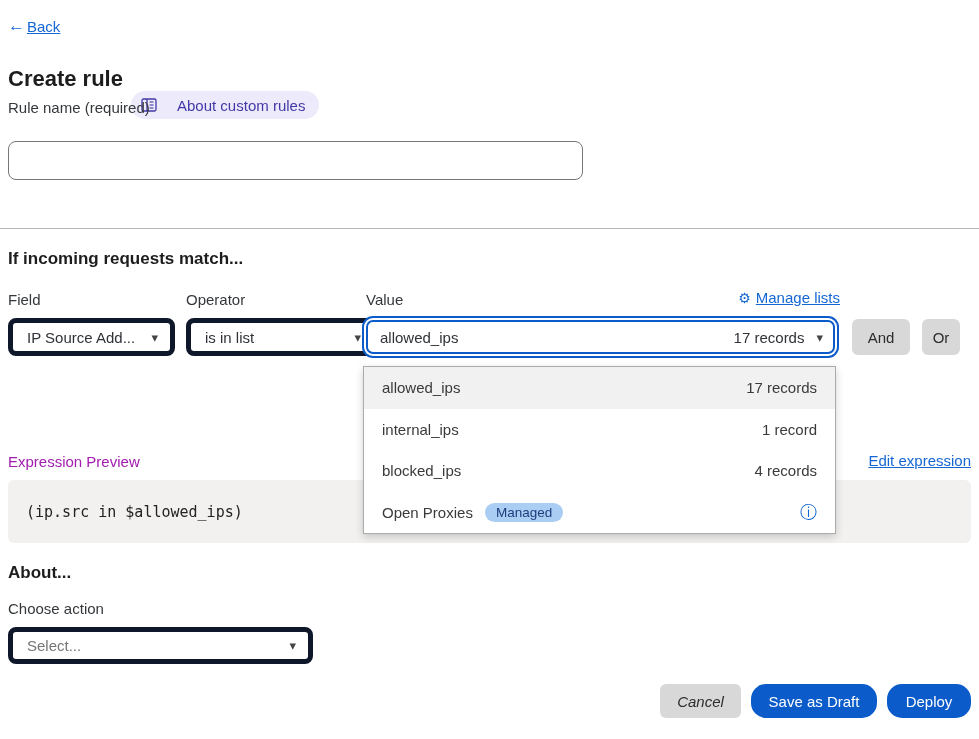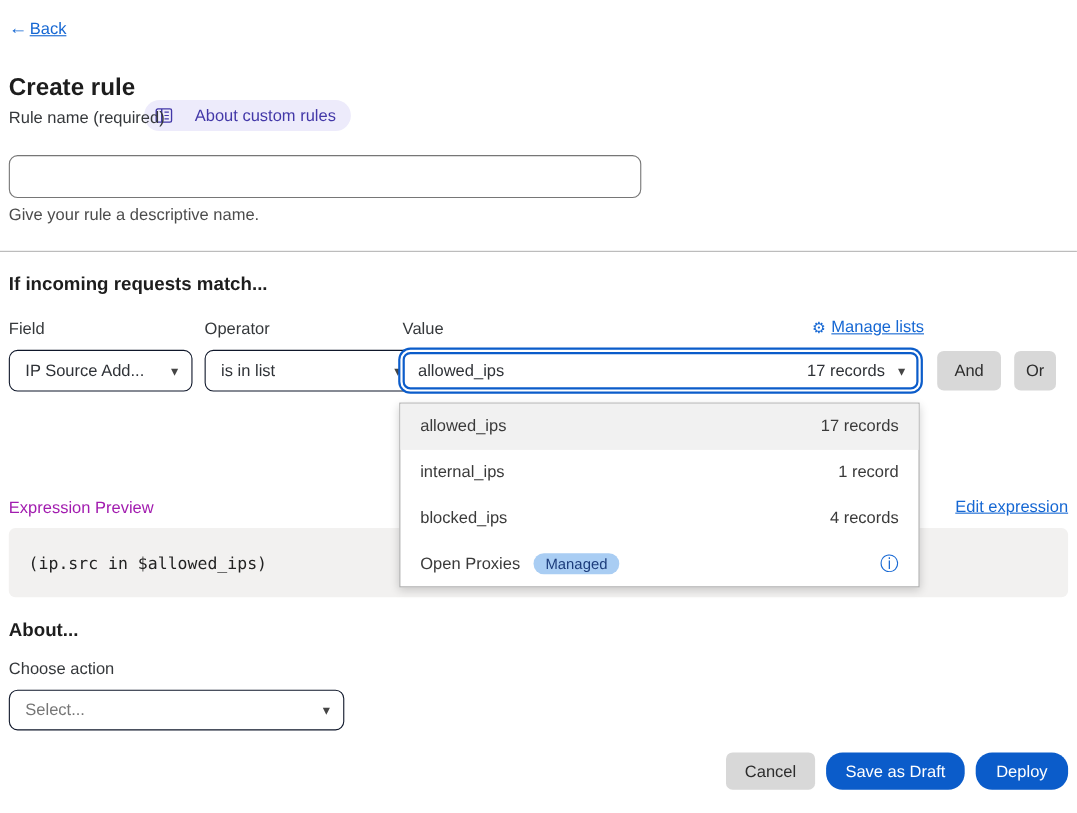--- a/index.html
+++ b/index.html
@@ -37,21 +37,21 @@
   .match-heading { left:8px; top:249px; }
 
   .col-label-field { left:8px; top:291px; }
   .col-label-operator { left:186px; top:291px; }
   .col-label-value { left:366px; top:291px; }
 
   .manage-lists { top:289px; right:139px; }
   .gear { font-size:14px; color:#1567d3; text-decoration:none; }
 
   .select { display:flex; align-items:center; justify-content:space-between;
-            border:1px solid #0f172a; border-radius:8px; background:#fff;
+            border:5px solid #0f172a; border-radius:8px; background:#fff;
             padding:0 12px 0 14px; font-size:15px; color:#2f3237; cursor:pointer; }
   .caret { color:#454545; font-size:13px; line-height:1; }
   .field-select { left:8px; top:318px; width:167px; height:38px; }
   .operator-select { left:186px; top:318px; width:192px; height:38px; }
 
   .value-select { left:366px; top:320px; width:469px; height:34px;
                   border:2px solid #0b5cca; border-radius:7px;
                   box-shadow:0 0 0 2px #ffffff, 0 0 0 4px #0b5cca;
                   display:flex; align-items:center; justify-content:space-between;
                   background:#fff; padding:0 10px 0 12px; font-size:15px; cursor:pointer; }
@@ -84,21 +84,21 @@
   
   .then-heading { left:8px; top:563px; }
   .action-label { left:8px; top:600px; }
   .action-select { left:8px; top:627px; width:305px; height:37px; }
   .placeholder { color:#767676; }
 
   
   .footer-btn { height:34px; border:none; border-radius:6px; font-size:15px;
                 font-family:"Liberation Sans", sans-serif; cursor:pointer;
                 display:flex; align-items:center; justify-content:center; }
-  .cancel-btn { left:660px; top:684px; width:81px; background:#d8d8d8; color:#2d2d2d; }
+  .cancel-btn { left:660px; top:684px; width:81px; background:#d8d8d8; color:#2d2d2d;font-style:italic; }
   .blue-btn { background:#0b5cca; color:#ffffff;border-radius:15px; }
   .save-draft-btn { left:751px; top:684px; width:126px; }
   .deploy-btn { left:887px; top:684px; width:84px; }
 </style>
 </head>
 <body>
 
 <div class="screen">
 
   <div class="abs back">
@@ -115,21 +115,20 @@
         <line x1="8.5" y1="4" x2="12.5" y2="4" stroke="#4338a8" stroke-width="1.1"></line>
         <line x1="8.5" y1="7" x2="12.5" y2="7" stroke="#4338a8" stroke-width="1.1"></line>
         <line x1="8.5" y1="10" x2="12.5" y2="10" stroke="#4338a8" stroke-width="1.1"></line>
       </svg>
     </span>
     <span>About custom rules</span>
   </div>
 
   <div class="abs field-label rule-label">Rule name (required)</div>
   <input class="abs rule-input" type="text" value="" style="">
-  <div class="abs helper">Give your rule a descriptive name.</div>
 
   <div class="abs divider"></div>
 
   <div class="abs section-heading match-heading">If incoming requests match...</div>
 
   <div class="abs field-label col-label-field">Field</div>
   <div class="abs field-label col-label-operator">Operator</div>
   <div class="abs field-label col-label-value">Value</div>
 
   <div class="abs link-row manage-lists">

